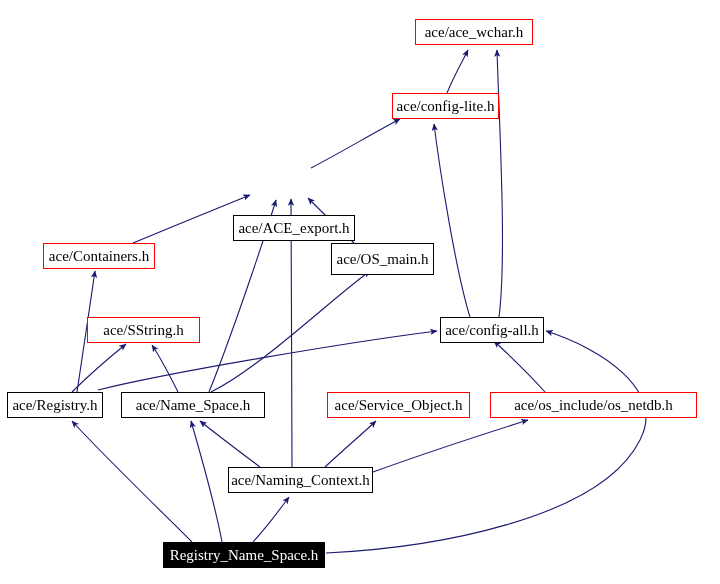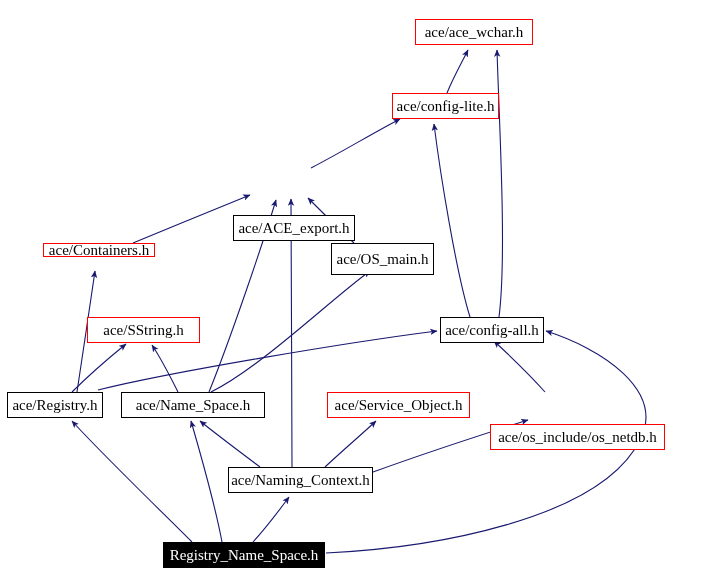--- a/index.html
+++ b/index.html
@@ -88,42 +88,42 @@
   <div id="nodes-layer">
       <div class="node-box red" style="left: 415px; top: 19px; width: 118px; height: 26px;">
         <span class="node-label">ace/ace_wchar.h</span>
       </div>
       <div class="node-box red" style="left: 377px; top: 93px; width: 107px; height: 26px; margin-left: 15px;">
         <span class="node-label">ace/config-lite.h</span>
       </div>
       <div class="node-box" style="left: 233px; top: 168px; width: 122px; height: 26px; margin-top: 47px;">
         <span class="node-label">ace/ACE_export.h</span>
       </div>
-      <div class="node-box red" style="left: 43px; top: 243px; width: 112px; height: 14px; align-items: center;">
+      <div class="node-box red" style="left: 43px; top: 243px; width: 112px; height: 26px; align-items: center;">
         <span class="node-label">ace/Containers.h</span>
       </div>
       <div class="node-box" style="left: 331px; top: 243px; width: 103px; height: 32px;">
         <span class="node-label">ace/OS_main.h</span>
       </div>
       <div class="node-box red" style="left: 87px; top: 317px; width: 113px; height: 26px;">
         <span class="node-label">ace/SString.h</span>
       </div>
       <div class="node-box" style="left: 440px; top: 317px; width: 104px; height: 26px;">
         <span class="node-label">ace/config-all.h</span>
       </div>
       <div class="node-box" style="left: 7px; top: 392px; width: 96px; height: 26px; align-items: center;">
         <span class="node-label">ace/Registry.h</span>
       </div>
       <div class="node-box" style="left: 121px; top: 392px; width: 144px; height: 26px;">
         <span class="node-label">ace/Name_Space.h</span>
       </div>
       <div class="node-box red" style="left: 327px; top: 392px; width: 143px; height: 26px; text-align: right;">
         <span class="node-label">ace/Service_Object.h</span>
       </div>
-      <div class="node-box red" style="left: 490px; top: 392px; width: 175px; height: 26px; margin-top: 32px;">
+      <div class="node-box red" style="left: 490px; top: 392px; width: 207px; height: 26px;">
         <span class="node-label">ace/os_include/os_netdb.h</span>
       </div>
       <div class="node-box" style="left: 228px; top: 467px; width: 145px; height: 26px;">
         <span class="node-label">ace/Naming_Context.h</span>
       </div>
       <div class="node-box root" style="left: 163px; top: 542px; width: 162px; height: 26px;">
         <span class="node-label">Registry_Name_Space.h</span>
       </div>
     </div>
 </div>

